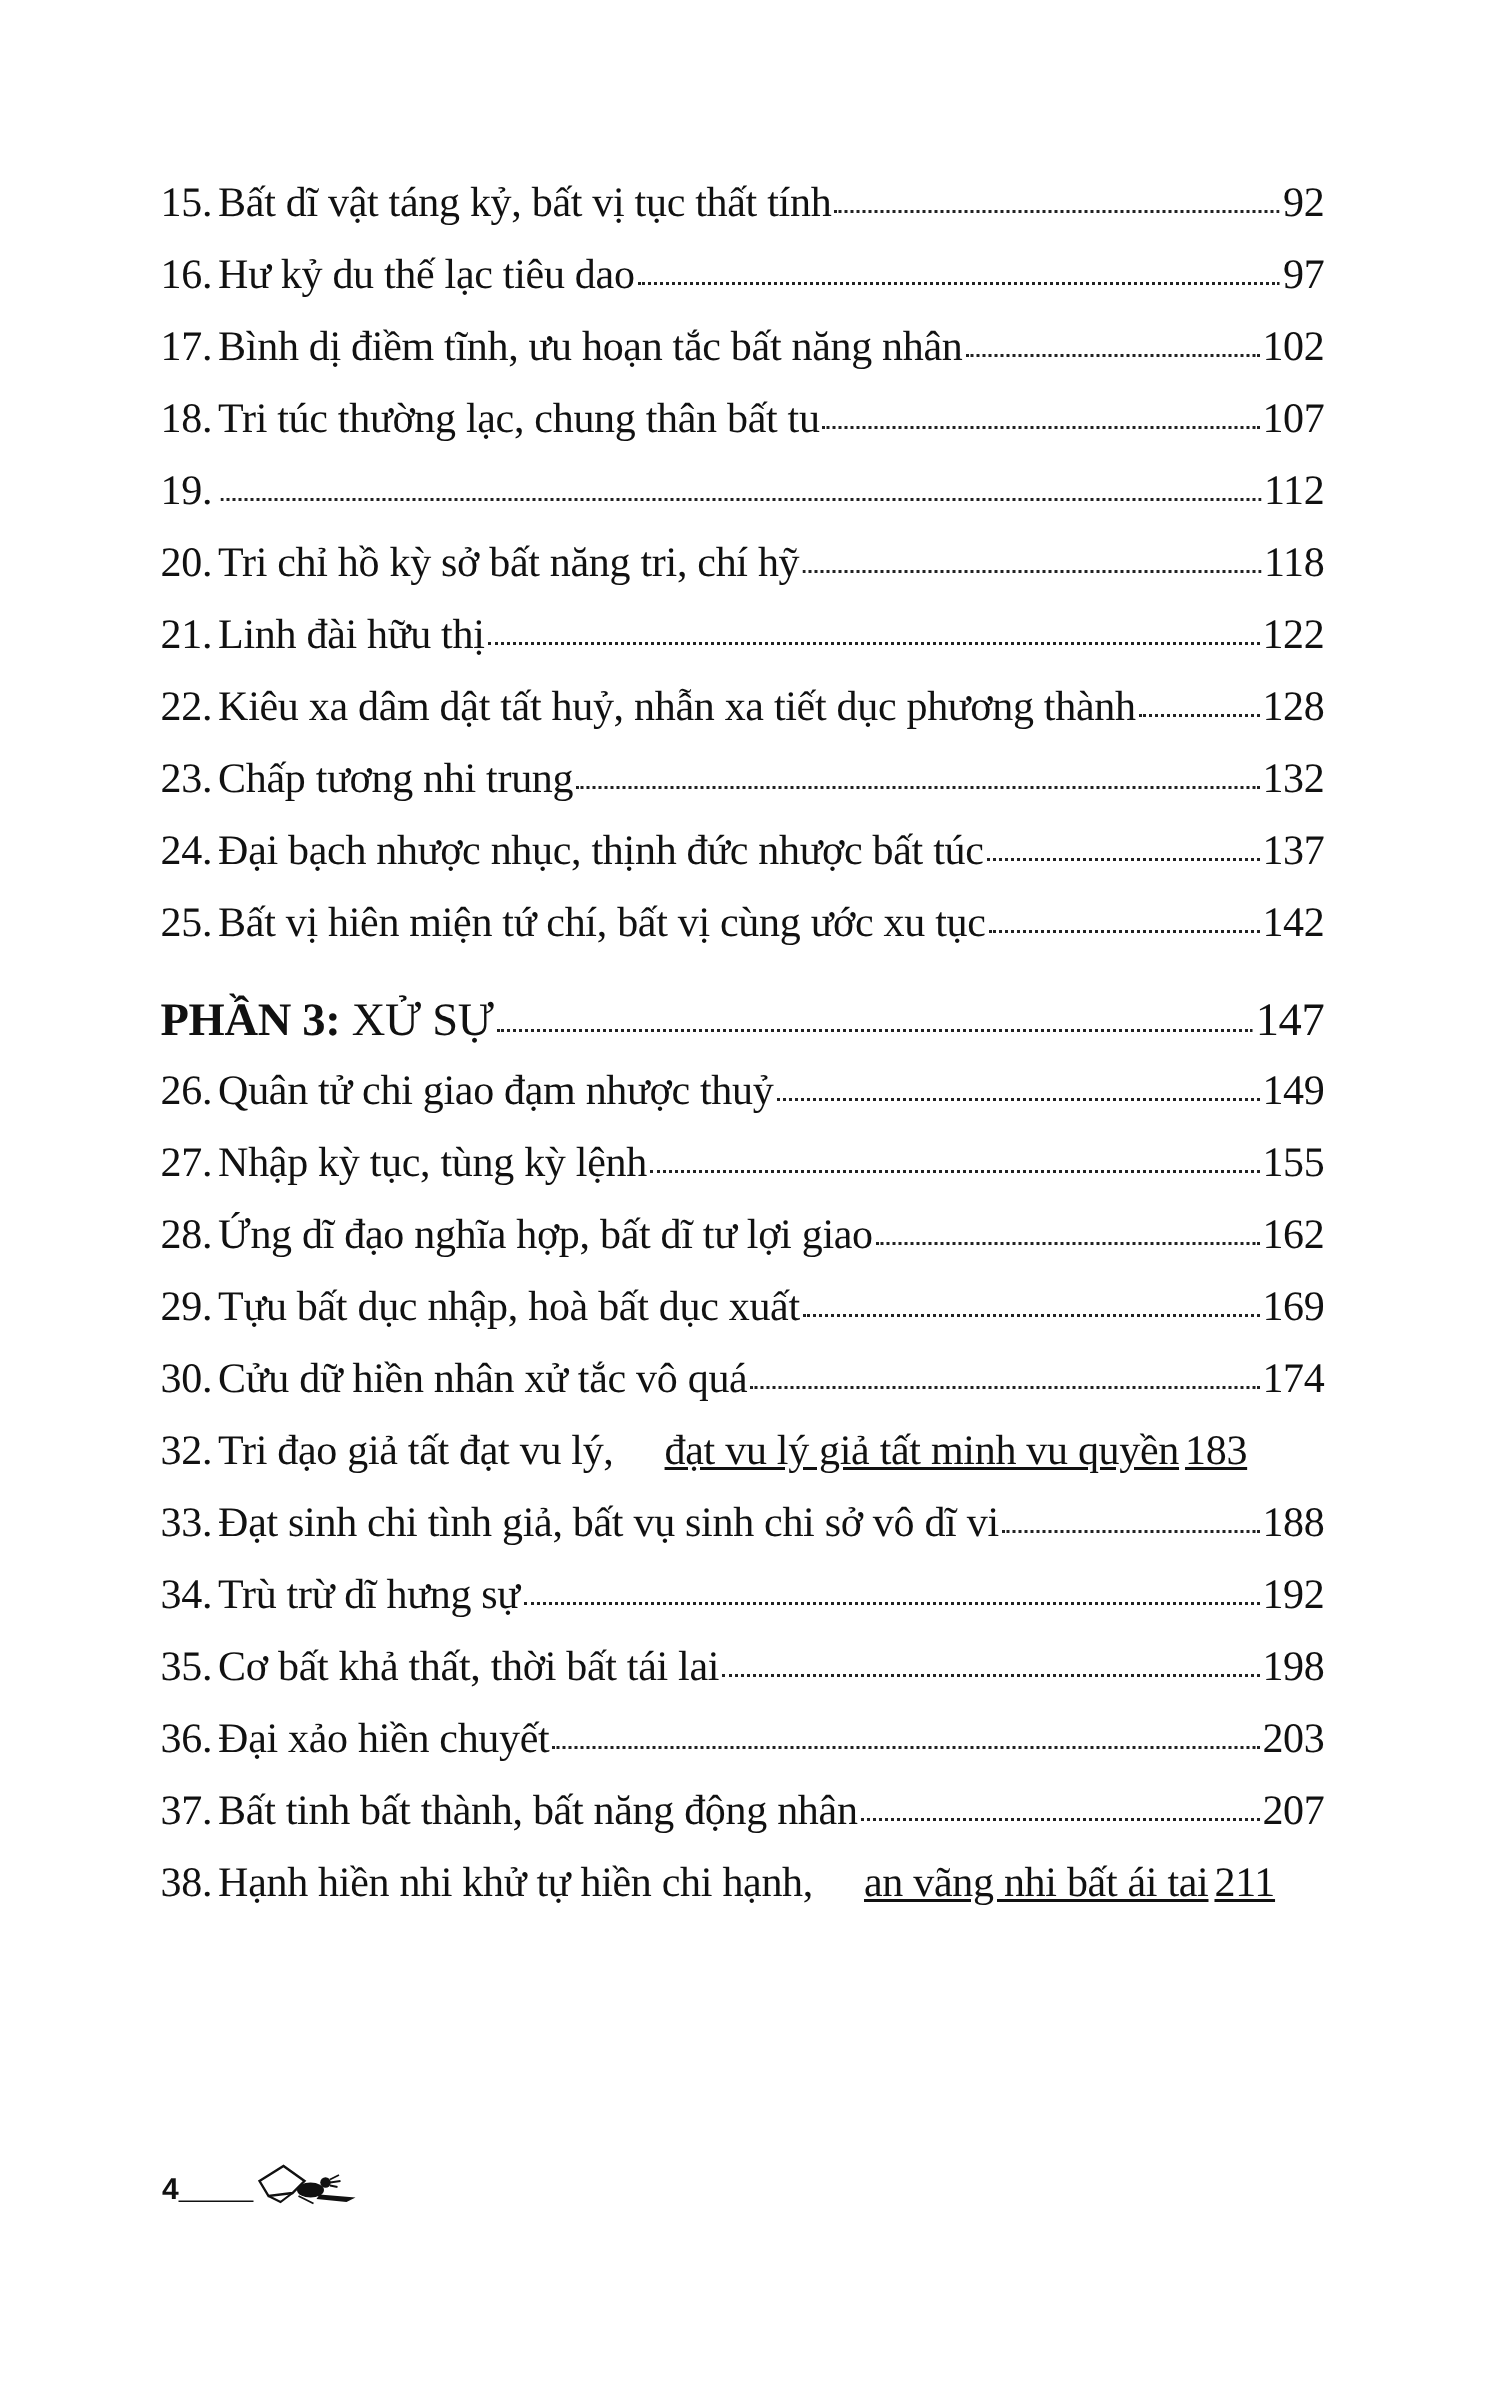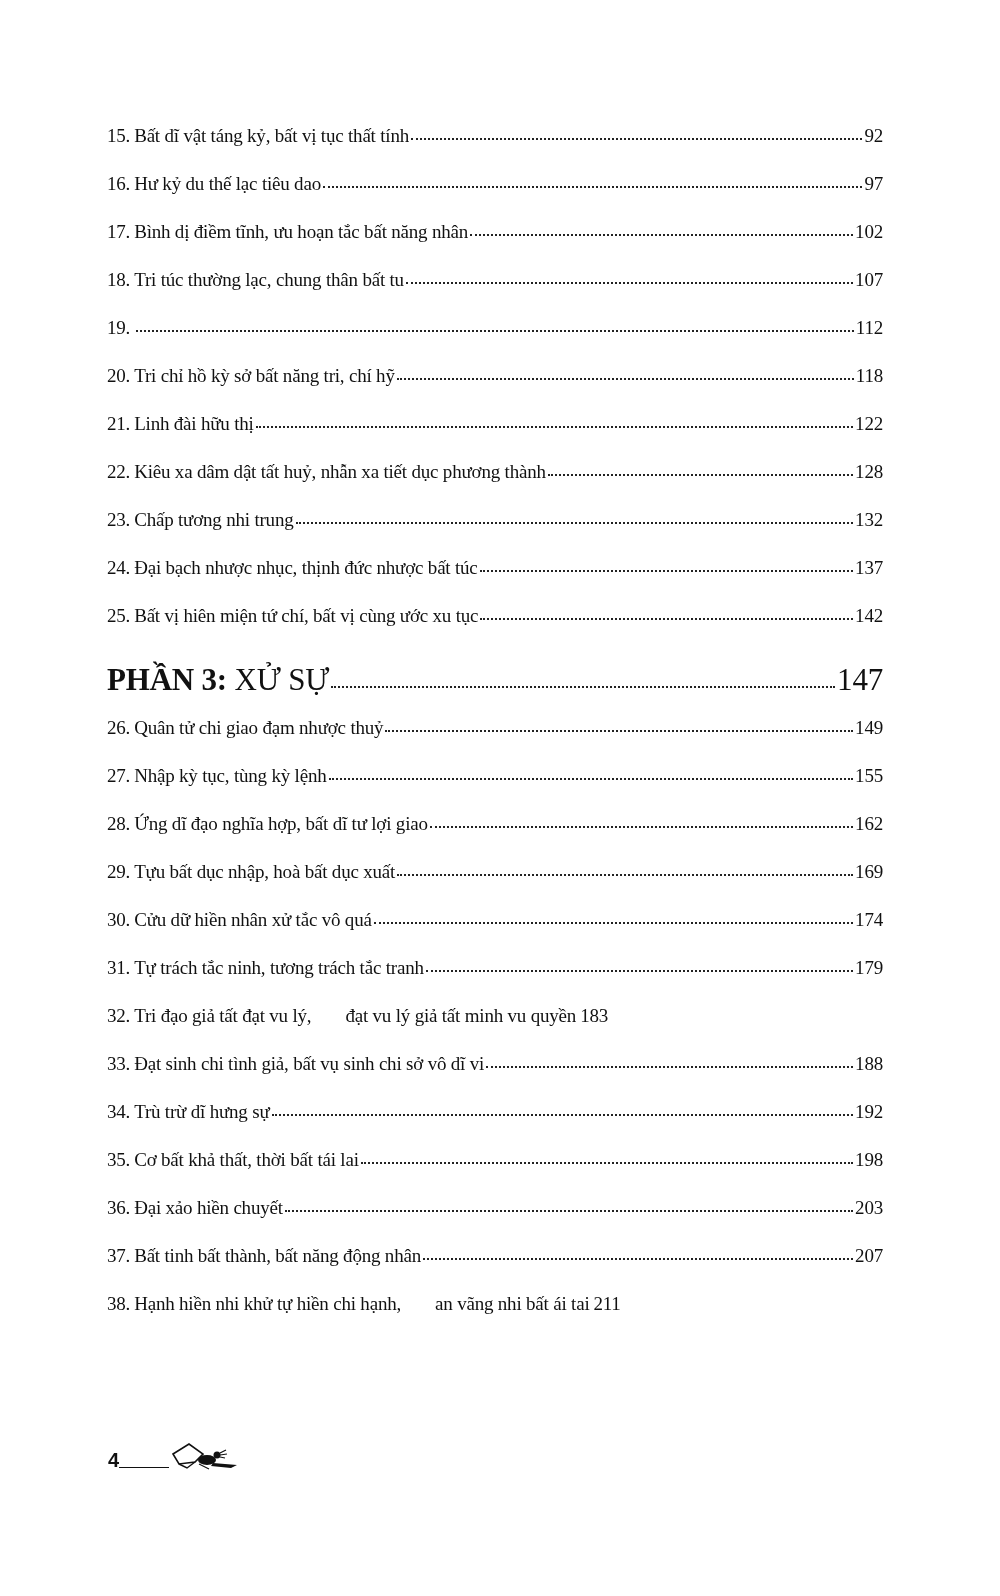--- a/index.html
+++ b/index.html
@@ -17,21 +17,21 @@
     }
     .page {
       position: absolute;
       left: 107px;
       top: 112px;
       width: 776px;
     }
     .toc-row {
       display: flex;
       align-items: baseline;
-      font-size: 19px;
+      font-size: 28px;
       line-height: 48px;
       height: 48px;
       letter-spacing: -0.2px;
       white-space: nowrap;
     }
     .toc-row.two-line {
       height: auto;
       flex-direction: row;
       align-items: stretch;
     }
@@ -39,20 +39,21 @@
       display: block;
       line-height: 48px;
       height: 48px;
     }
     .toc-row .line2 {
       display: flex;
       align-items: center;
       padding-left: 34px;
       line-height: 48px;
       height: 48px;
+      text-decoration: underline;
     }
     .num {
       display: inline-block;
       margin-right: 4px;
     }
     .title {
       flex: 0 0 auto;
     }
     .leader {
       flex: 1 1 auto;
@@ -206,26 +207,20 @@
     <span class="num">29.</span>
     <span class="title">Tựu bất dục nhập, hoà bất dục xuất</span>
     <span class="leader"></span>
     <span class="page-no">169</span>
   </div>
   <div class="toc-row">
     <span class="num">30.</span>
     <span class="title">Cửu dữ hiền nhân xử tắc vô quá</span>
     <span class="leader"></span>
     <span class="page-no">174</span>
-  </div>
-  <div class="toc-row">
-    <span class="num">31.</span>
-    <span class="title">Tự trách tắc ninh, tương trách tắc tranh</span>
-    <span class="leader"></span>
-    <span class="page-no">179</span>
   </div>
 
   <div class="toc-row two-line">
     <span class="line1"><span class="num">32.</span><span>Tri đạo giả tất đạt vu lý,</span></span>
     <span class="line2">
       <span class="title">đạt vu lý giả tất minh vu quyền</span>
       <span class="leader"></span>
       <span class="page-no">183</span>
     </span>
   </div>

